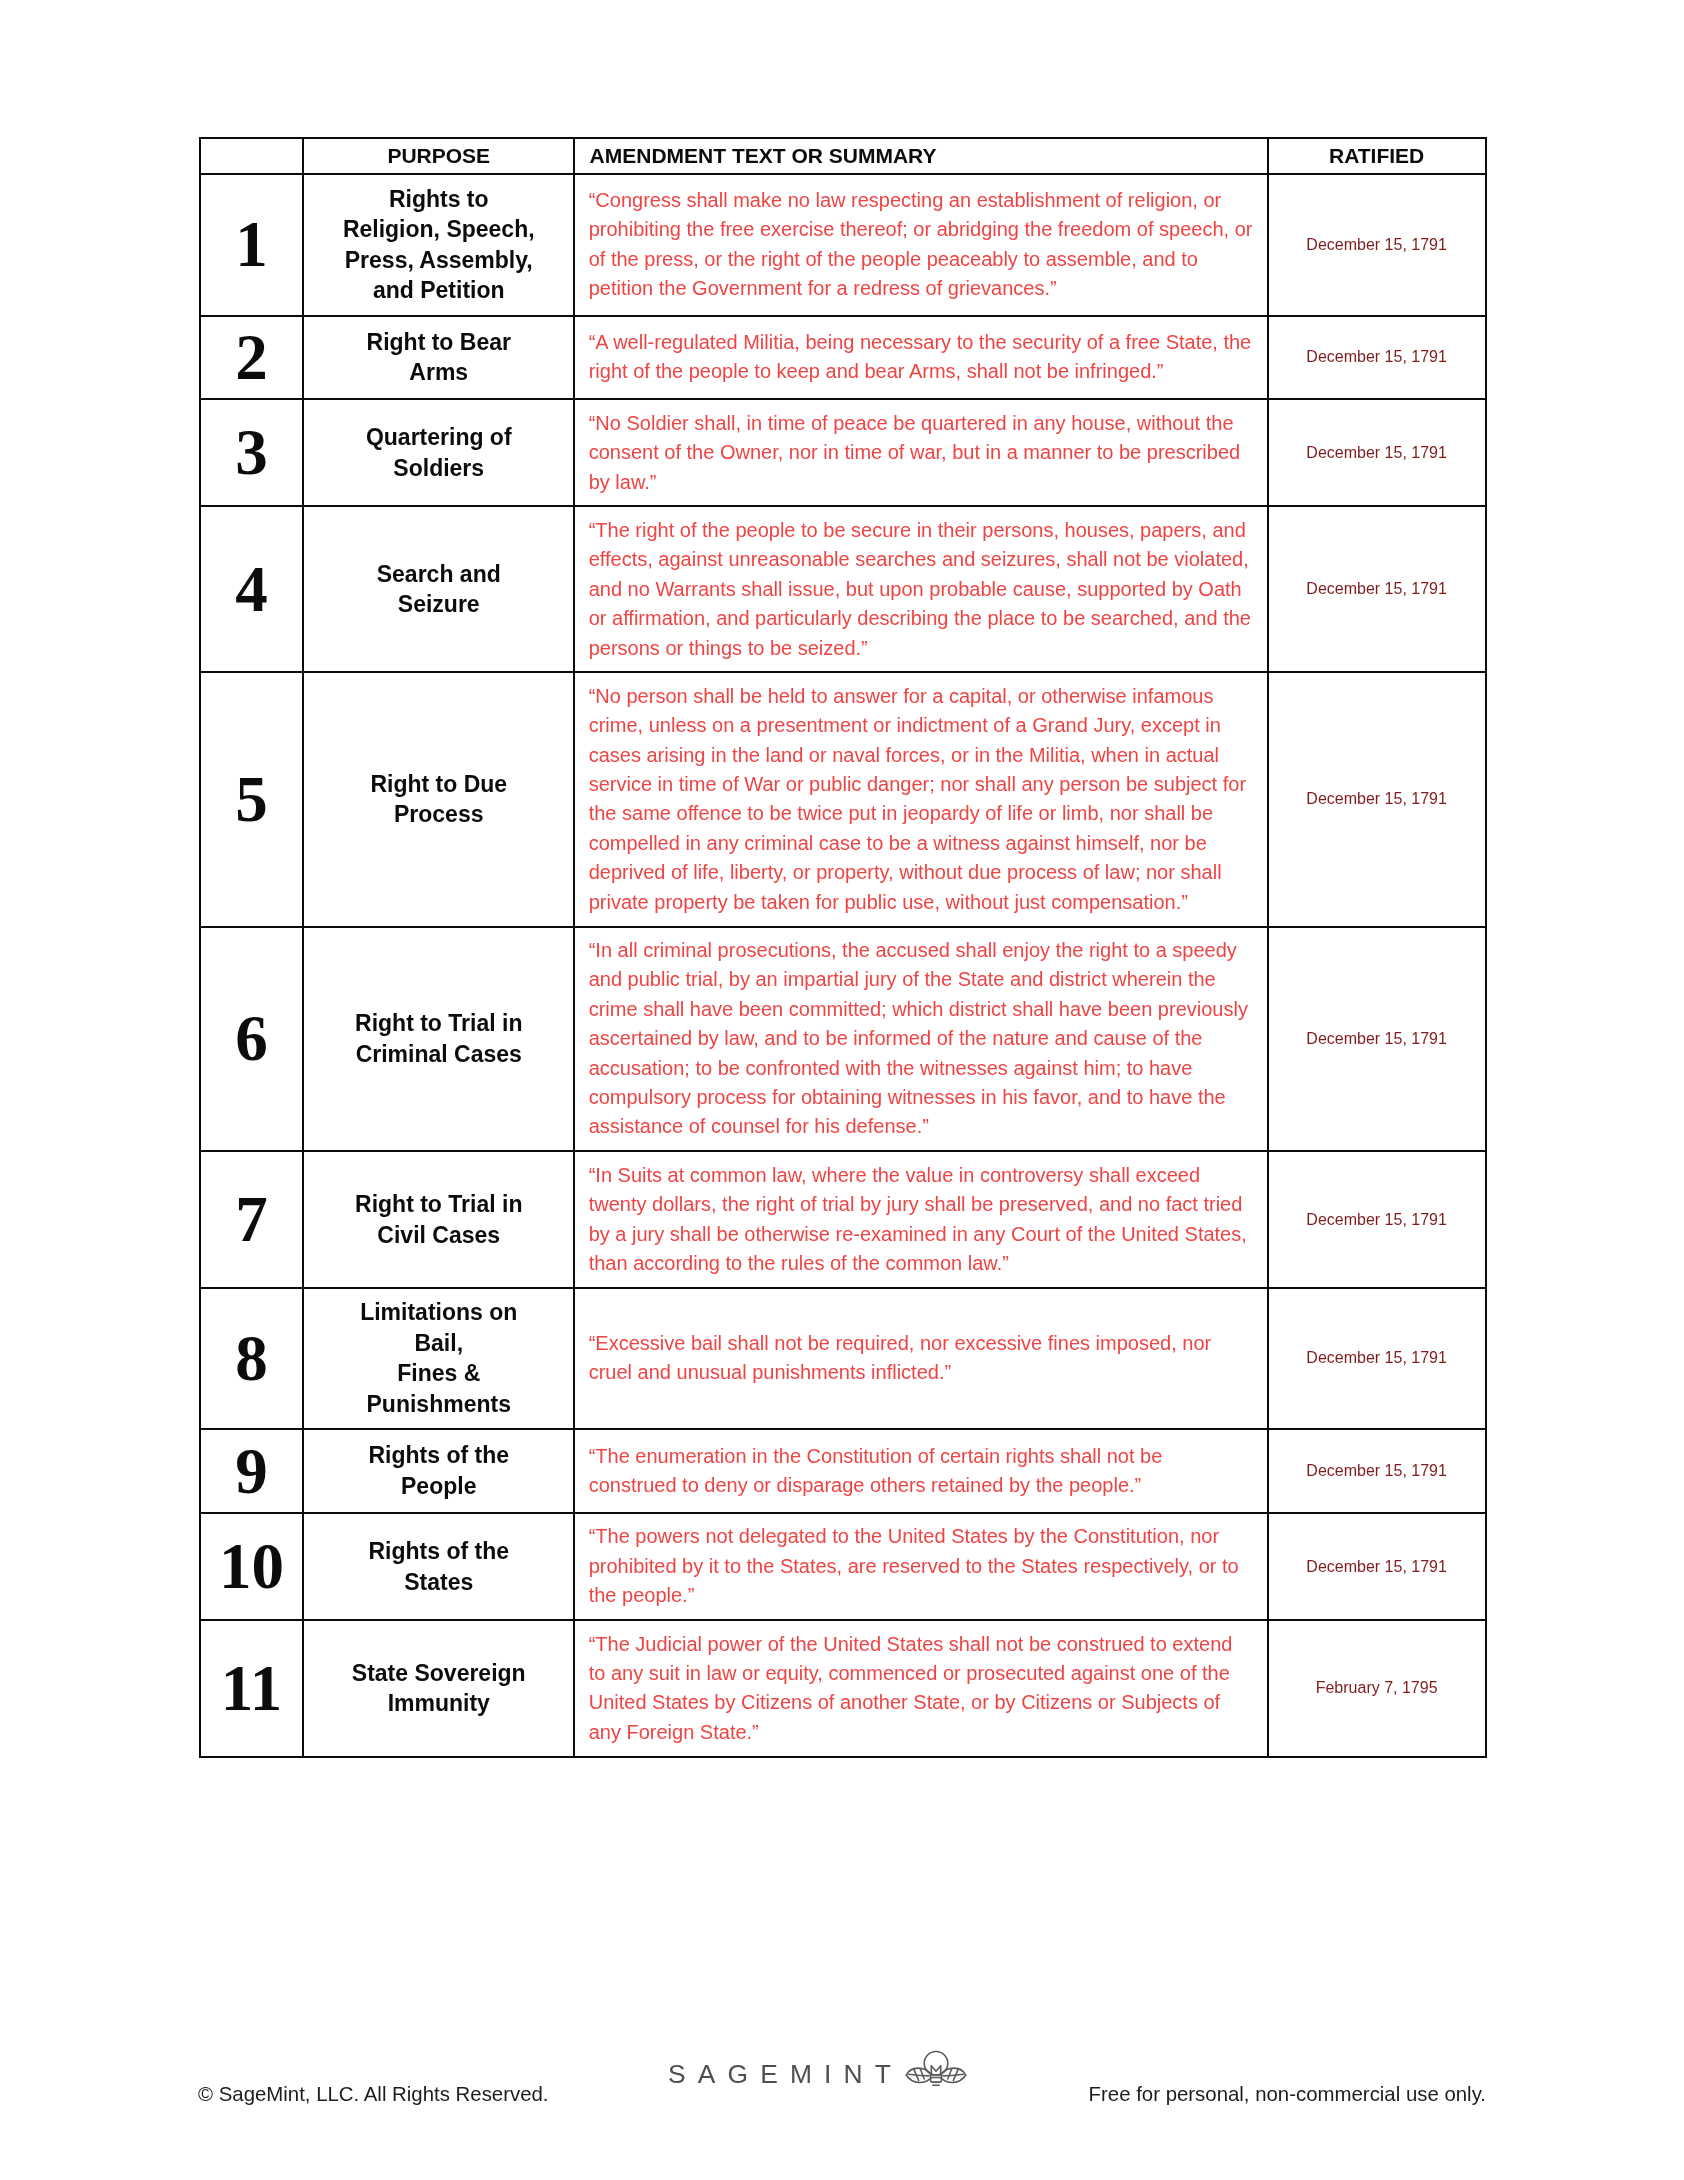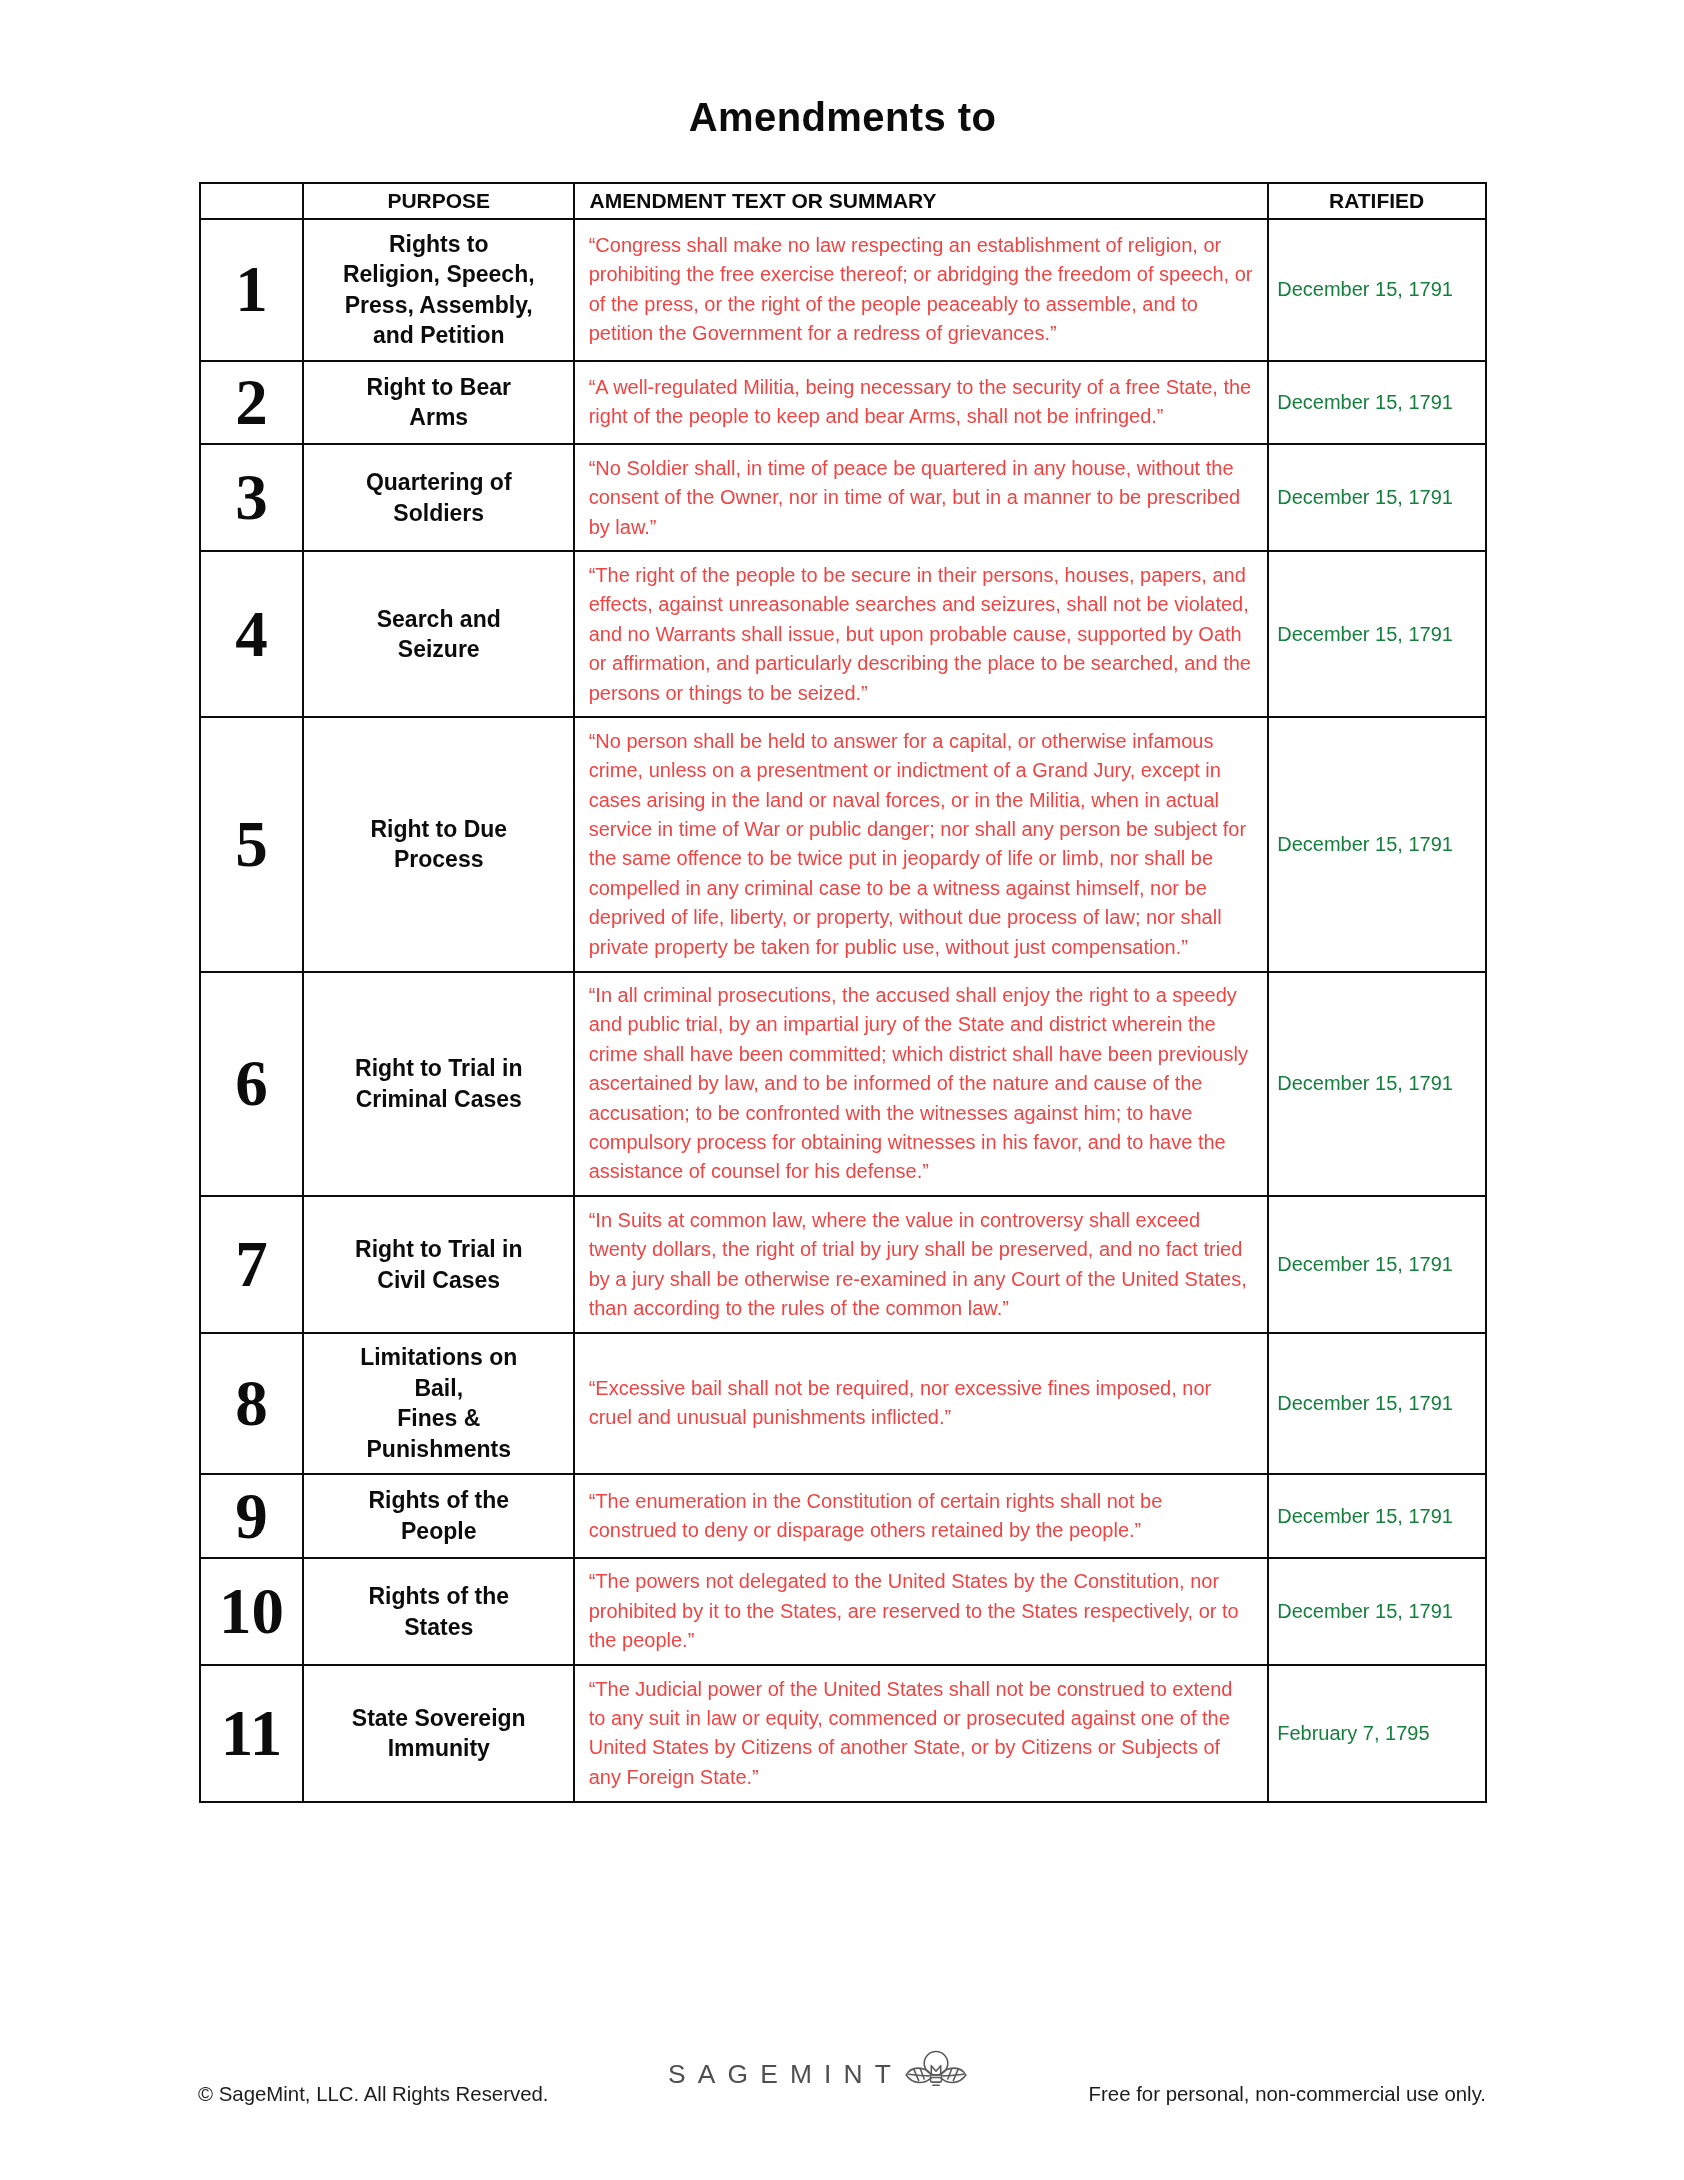--- a/index.html
+++ b/index.html
@@ -65,22 +65,23 @@
     padding: 8.5px 5.1px;
   }
   td.amend-text {
     font-size: 20px;
     line-height: 1.47;
     padding: 8.5px 13.6px;
     color: #ef4444;
     text-align: left;
   }
   td.ratified {
-    font-size: 20px;
-    color: #15803d;
+    font-size: 16px;
+    text-align: center;
+    color: #7f1d1d;
     padding: 5.1px 8.5px;
   }
   .page-footer {
     position: absolute;
     left: 198px;
     bottom: 75px;
     width: 1288px;
     display: flex;
     justify-content: space-between;
     align-items: center;
@@ -94,21 +95,20 @@
     font-weight: 400;
   }
   .brand-logo { display: inline-block; margin-left: -3.4px; }
 </style>
 </head>
 <body>
 
 <div class="page">
 
   <div class="page-header">
-    <h2 class="title-small">Amendments to</h2>
   </div>
 
   <table class="amendments-table">
     <colgroup>
       <col class="c-num">
         <col class="c-purpose">
         <col class="c-text">
         <col class="c-ratified">
     </colgroup>
     <thead>

